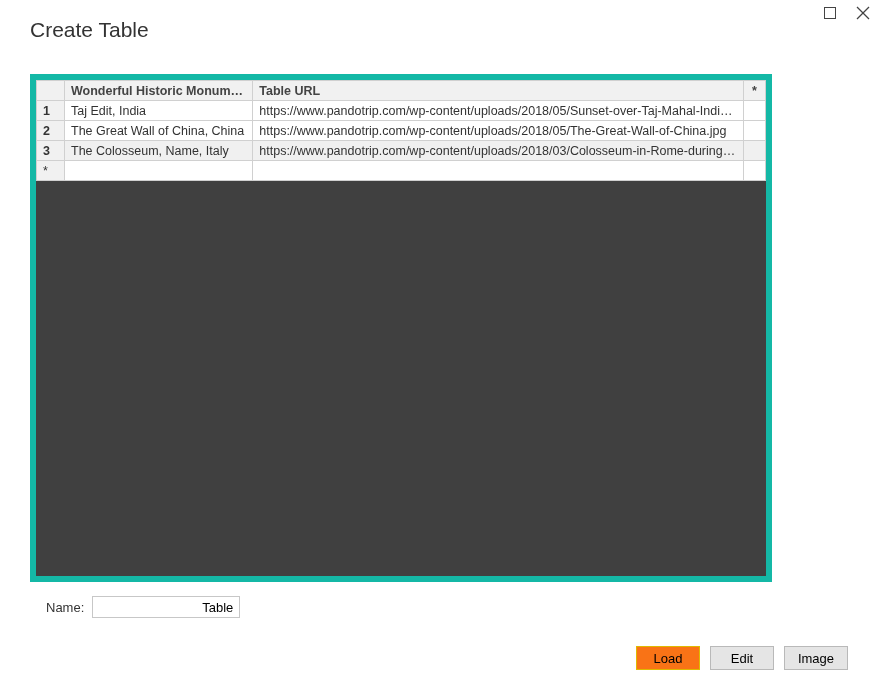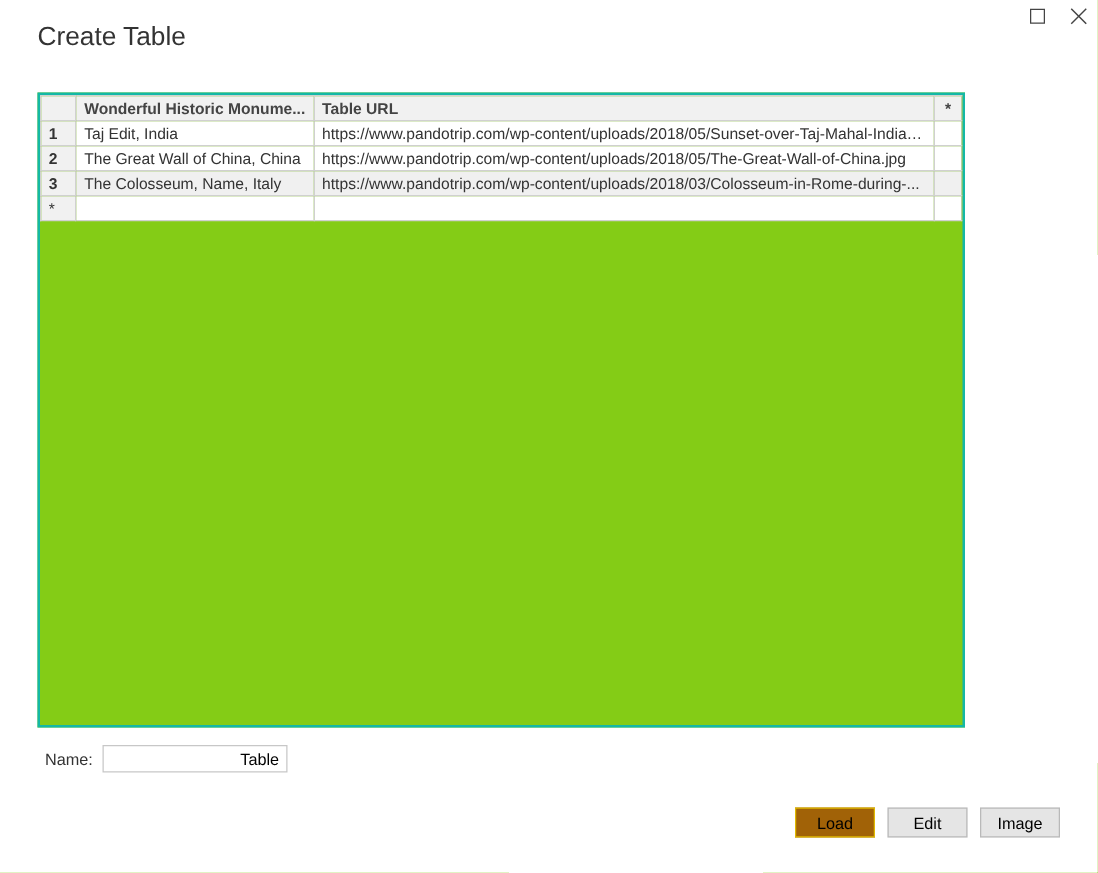--- a/index.html
+++ b/index.html
@@ -29,22 +29,22 @@
     font-weight: 300;
     color: #333;
   }
 
   .grid-container {
     position: absolute;
     top: 74px;
     left: 30px;
     width: 742px;
     height: 508px;
-    background: #84cc16;
-    border: 2px solid #14b8a6;
+    background: #404040;
+    border: 6px solid #14b8a6;
     overflow: hidden;
   }
 
   table.data-grid {
     border-collapse: collapse;
     width: 100%;
     table-layout: fixed;
   }
   table.data-grid th, table.data-grid td {
     border: 1px solid #d0d0d0;
@@ -77,21 +77,21 @@
     text-align: center;
   }
   td.cell { background: #ffffff; color:#333; }
   tr.selected td.rownum { background:#f1f1f1; }
   tr.selected td.cell { background:#f0f0f0; color:#333; }
   tr.newrow td.cell { background:#ffffff; height:20px; }
   tr.newrow td.rownum { font-weight:400; }
 
   .name-row {
     position: absolute;
-    left: 36px;
+    left: 46px;
     top: 596px;
     display: flex;
     align-items: center;
     gap: 8px;
     font-size: 13px;
   }
   .name-row input {
     width: 148px;
     height: 22px;
     border: 1px solid #c7c7c7;
@@ -112,21 +112,21 @@
     width: 64px;
     height: 24px;
     border: 1px solid #b9b9b9;
     background: #e5e5e5;
     font-family: inherit;
     font-size: 13px;
     cursor: pointer;
     padding: 0;
   }
   .btn.primary {
-    background: #a16207;
+    background: #f97316;
     border-color: #e0b900;
   }
 </style>
 </head>
 <body>
 
 <div class="window">
 
   <div class="titlebar-controls">
     <span class="tb-max"></span>

